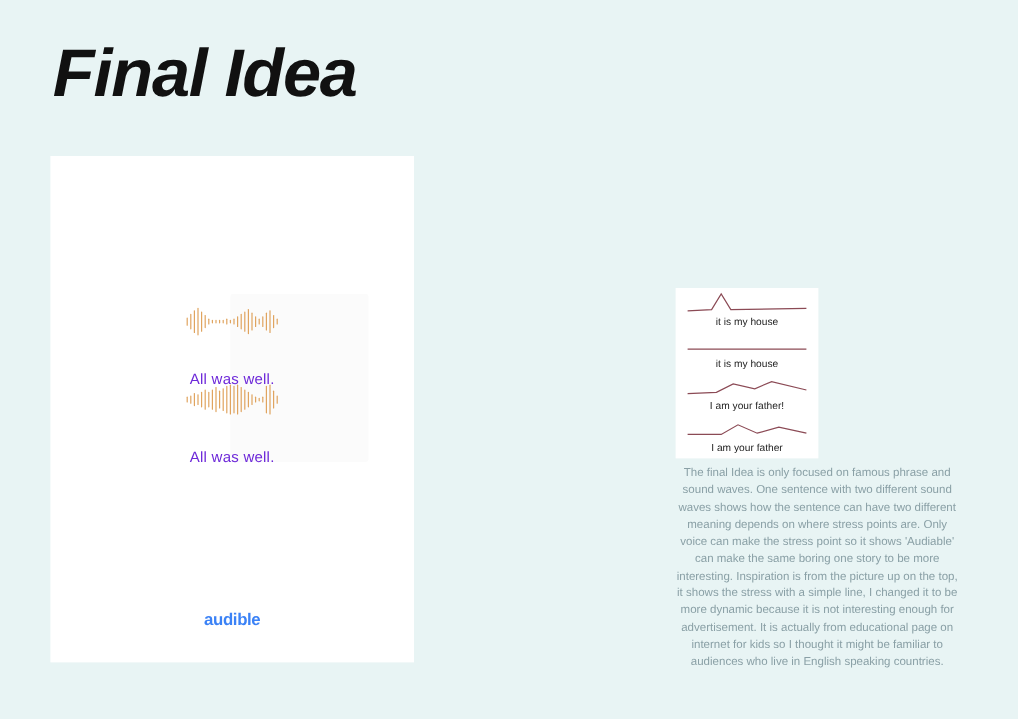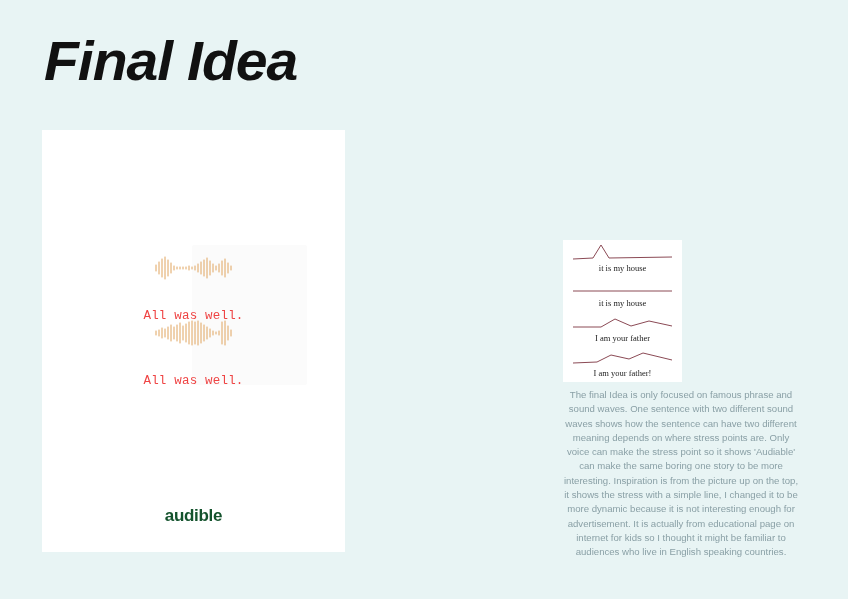--- a/index.html
+++ b/index.html
@@ -58,38 +58,38 @@
   }
   #block-1 { top: 125px; }
   #block-2 { top: 190px; }
 
   .wave {
     display: block;
     margin: 0 auto 10px auto;
   }
   .phrase {
     font-size: 12.5px;
-    color: #ef4444;
-    font-family: Liberation Mono, monospace;
+    color: #6d28d9;
+    font-family: Liberation Sans, sans-serif;
     letter-spacing: 0.2px;
     margin-top: 28px;
   }
 
   
   #audible-logo {
     position: absolute;
     left: 0;
     right: 0;
     bottom: 26px;
     text-align: center;
   }
   #audible-logo .logo-text {
-    font-size: 17px;
+    font-size: 14px;
     font-weight: bold;
-    color: #14532d;
+    color: #3b82f6;
     letter-spacing: -0.3px;
     font-family: "Liberation Sans", sans-serif;
     display: inline-block;
     position: relative;
   }
 
   
   #reference-image {
     position: absolute;
     left: 563px;
@@ -104,21 +104,21 @@
     height: 35px;
   }
   .ref-label {
     position: absolute;
     left: 0;
     right: 0;
     bottom: 2px;
     text-align: center;
     font-size: 8.5px;
     color: #1c1c1c;
-    font-family: Liberation Serif, serif;
+    font-family: Liberation Sans, sans-serif;
     white-space: nowrap;
   }
   .ref-line {
     position: absolute;
     left: 8px;
     top: 2px;
   }
 
   
   #description {
@@ -236,29 +236,29 @@
       <svg width="103" height="20" viewBox="0 0 103 20" xmlns="http://www.w3.org/2000/svg">
         <path d="M2 14 L101 14" stroke="#8b4a55" stroke-width="1" fill="none"></path>
       </svg>
     </span>
     <div class="ref-label">it is my house</div>
   </div>
 
   <div class="ref-row">
     <span class="ref-line">
       <svg width="103" height="20" viewBox="0 0 103 20" xmlns="http://www.w3.org/2000/svg">
+        <path d="M2 16 L26 15 L40 8 L58 12 L72 6 L101 13" stroke="#8b4a55" stroke-width="1" fill="none"></path>
+      </svg>
+    </span>
+    <div class="ref-label">I am your father!</div>
+  </div>
+
+  <div class="ref-row">
+    <span class="ref-line">
+      <svg width="103" height="20" viewBox="0 0 103 20" xmlns="http://www.w3.org/2000/svg">
         <path d="M2 15 L30 15 L44 7 L60 14 L78 9 L101 14" stroke="#8b4a55" stroke-width="1" fill="none"></path>
       </svg>
     </span>
     <div class="ref-label">I am your father</div>
   </div>
-
-  <div class="ref-row">
-    <span class="ref-line">
-      <svg width="103" height="20" viewBox="0 0 103 20" xmlns="http://www.w3.org/2000/svg">
-        <path d="M2 16 L26 15 L40 8 L58 12 L72 6 L101 13" stroke="#8b4a55" stroke-width="1" fill="none"></path>
-      </svg>
-    </span>
-    <div class="ref-label">I am your father!</div>
-  </div>
 </div>
 
 <div id="description">The final Idea is only focused on famous phrase and sound waves. One sentence with two different sound waves shows how the sentence can have two different meaning depends on where stress points are. Only voice can make the stress point so it shows 'Audiable' can make the same boring one story to be more interesting. Inspiration is from the picture up on the top, it shows the stress with a simple line, I changed it to be more dynamic because it is not interesting enough for advertisement. It is actually from educational page on internet for kids so I thought it might be familiar to audiences who live in English speaking countries.</div>
 
 </body></html>

